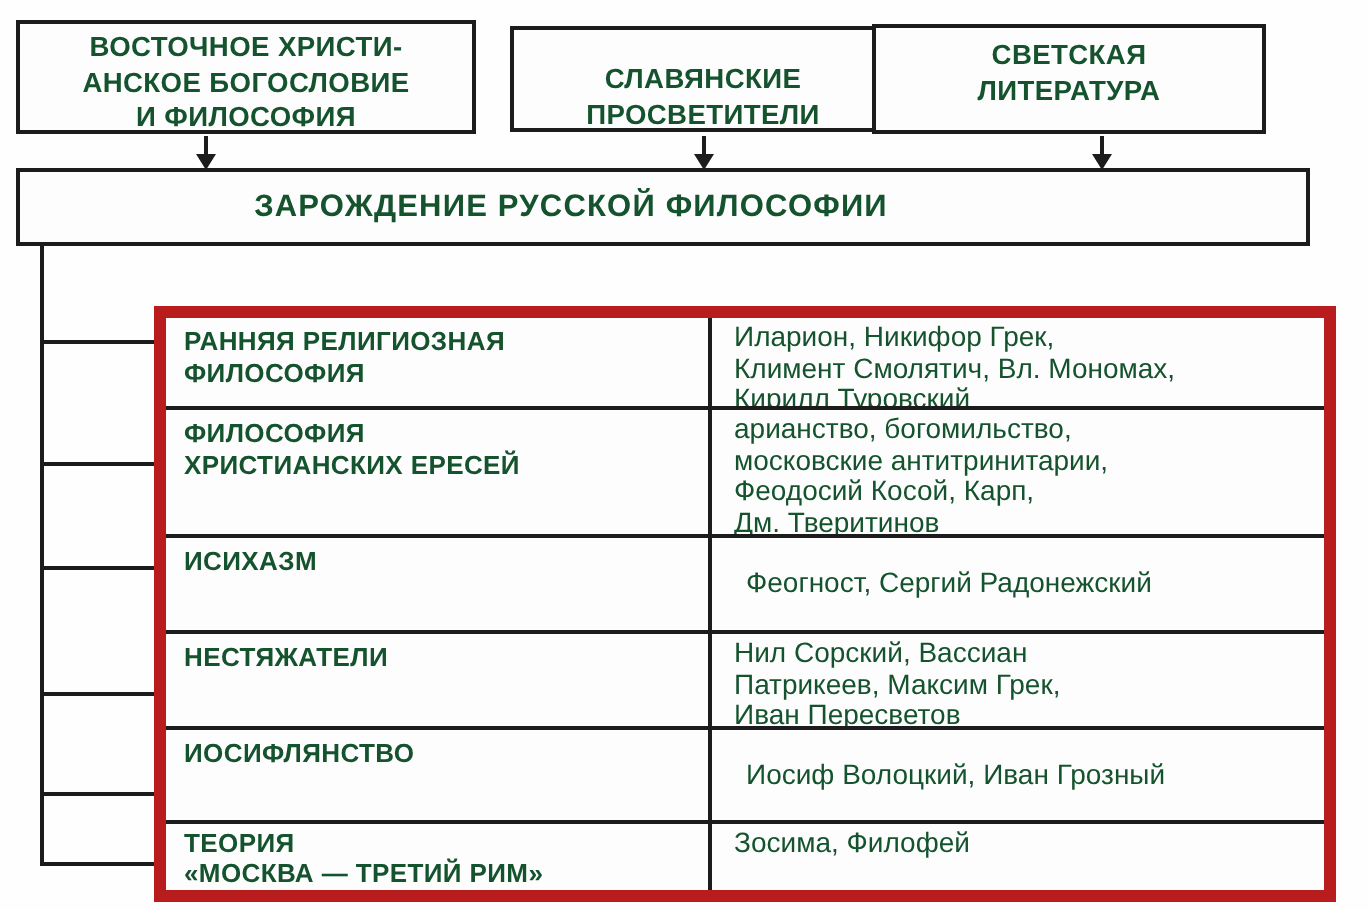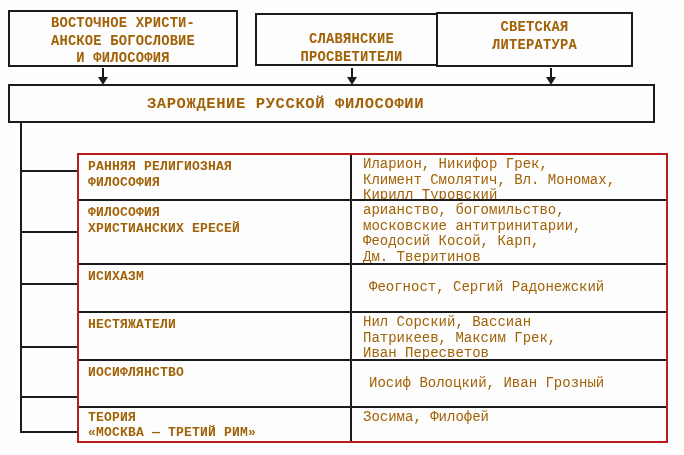--- a/index.html
+++ b/index.html
@@ -5,22 +5,22 @@
   html, body {
     margin: 0;
     padding: 0;
     background: #ffffff;
   }
   .canvas {
     position: relative;
     width: 684px;
     height: 455px;
     background: #fefefe;
-    font-family: Liberation Mono, monospace;
-    color: #a16207;
+    font-family: Liberation Sans, sans-serif;
+    color: #14532d;
     overflow: hidden;
   }
   
   .srcbox {
     position: absolute;
     box-sizing: border-box;
     border: 2px solid #1c1c1c;
     background: #fdfdfd;
     display: flex;
     justify-content: center;
@@ -98,21 +98,21 @@
   .rung4 { top: 346px; }
   .rung5 { top: 396px; }
   .rung6 { top: 431px; }
 
   
   .dtable {
     position: absolute;
     left: 77px; top: 153px;
     width: 591px;
     box-sizing: border-box;
-    border: 2px solid #b91c1c;
+    border: 6px solid #b91c1c;
     background: #fdfdfd;
     display: grid;
     grid-template-columns: 273px 1fr;
     grid-template-rows: 46px 64px 48px 48px 47px 33px;
   }
   .cell {
     box-sizing: border-box;
     border-bottom: 2px solid #1c1c1c;
     overflow: hidden;
   }

